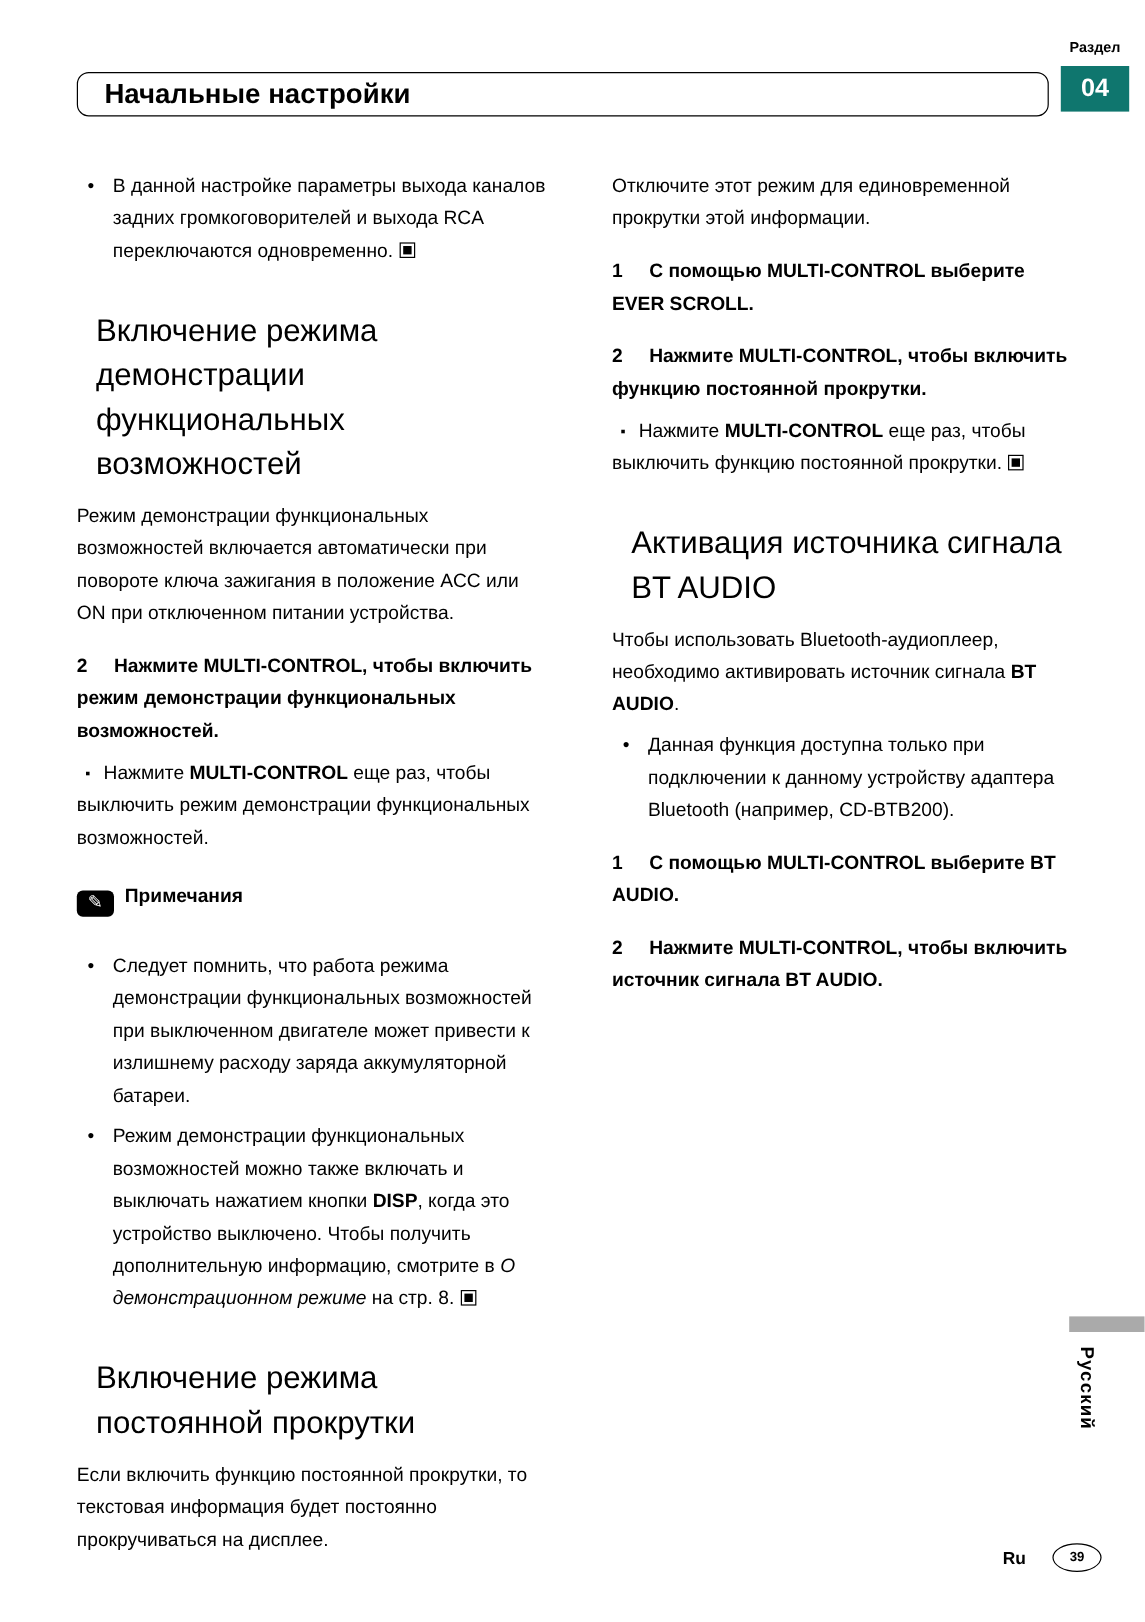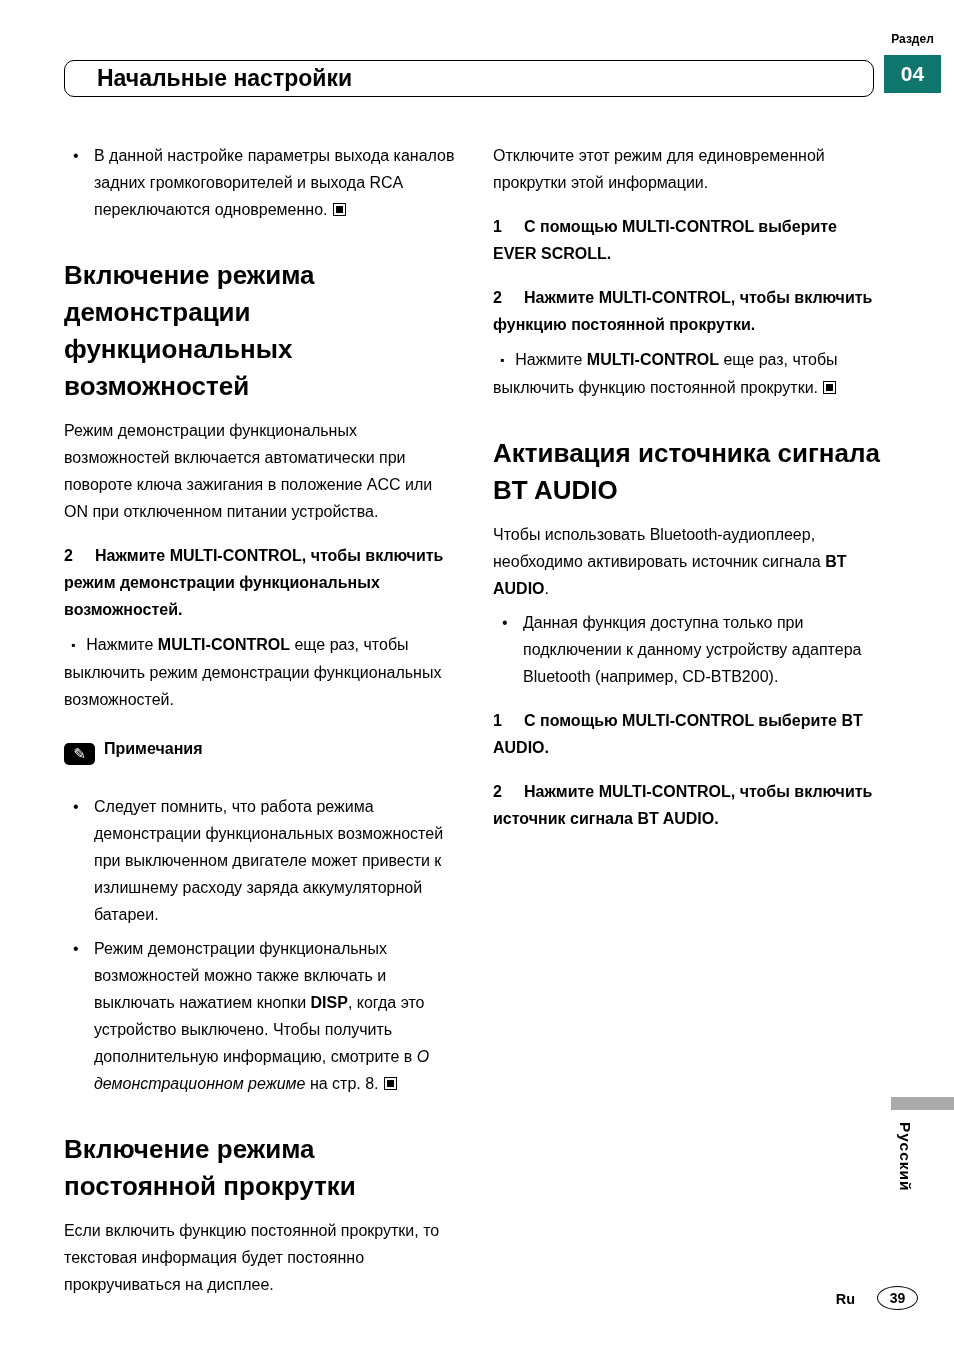--- a/index.html
+++ b/index.html
@@ -15,21 +15,21 @@
 
   
   .title-box {
     position: absolute;
     left: 64px; top: 60px;
     width: 810px; height: 37px;
     border: 1.5px solid #000;
     border-radius: 10px;
     box-sizing: border-box;
     display: flex; align-items: center;
-    padding-left: 32px;
+    padding-left: 22px;
     font-size: 23px; font-weight: bold;
   }
   .section-label {
     position: absolute;
     left: 884px; top: 32px; width: 57px;
     text-align: center;
     font-size: 12px; font-weight: bold;
   }
   .section-number {
     position: absolute;
@@ -42,27 +42,27 @@
 
   
   .col {
     position: absolute;
     top: 142px;
     width: 392px;
     font-size: 16px;
     line-height: 27px;
   }
   .col-left  { left: 64px; }
-  .col-right { left: 493px; }
+  .col-right { left: 510px; }
 
   .col h2 {
     font-size: 26px;
     line-height: 37px;
-    font-weight: bold;
-    margin: 34px 0 12px 0;
+    font-weight: normal;
+    margin: 34px 0 12px 16px;
   }
   .col h2:first-child { margin-top: 0; }
 
   .para, .bullet, .sq { margin: 0 0 7px 0; }
   .step { margin: 17px 12px 8px 0; font-weight: bold; }
 
   .bullet { position: relative; padding-left: 30px; }
   .marker { position: absolute; left: 9px; top: 0; }
 
   .sqm { font-size: 12px; margin: 0 11px 0 7px; vertical-align: 1px; }
@@ -122,21 +122,21 @@
     position: absolute; right: 85px; top: 7px;
     font-weight: bold; font-size: 14.5px;
   }
   .pagenum {
     position: absolute; right: 22px; top: 2px;
     width: 41px; height: 24px;
     border: 1.5px solid #000;
     border-radius: 50%;
     box-sizing: border-box;
     display: flex; align-items: center; justify-content: center;
-    font-weight: bold; font-size: 14px;
+    font-weight: bold; font-size: 11px;
   }
 </style>
 </head>
 <body>
 
 <div class="page">
 
   <div class="title-box">
     <span>Начальные настройки</span>
   </div>

